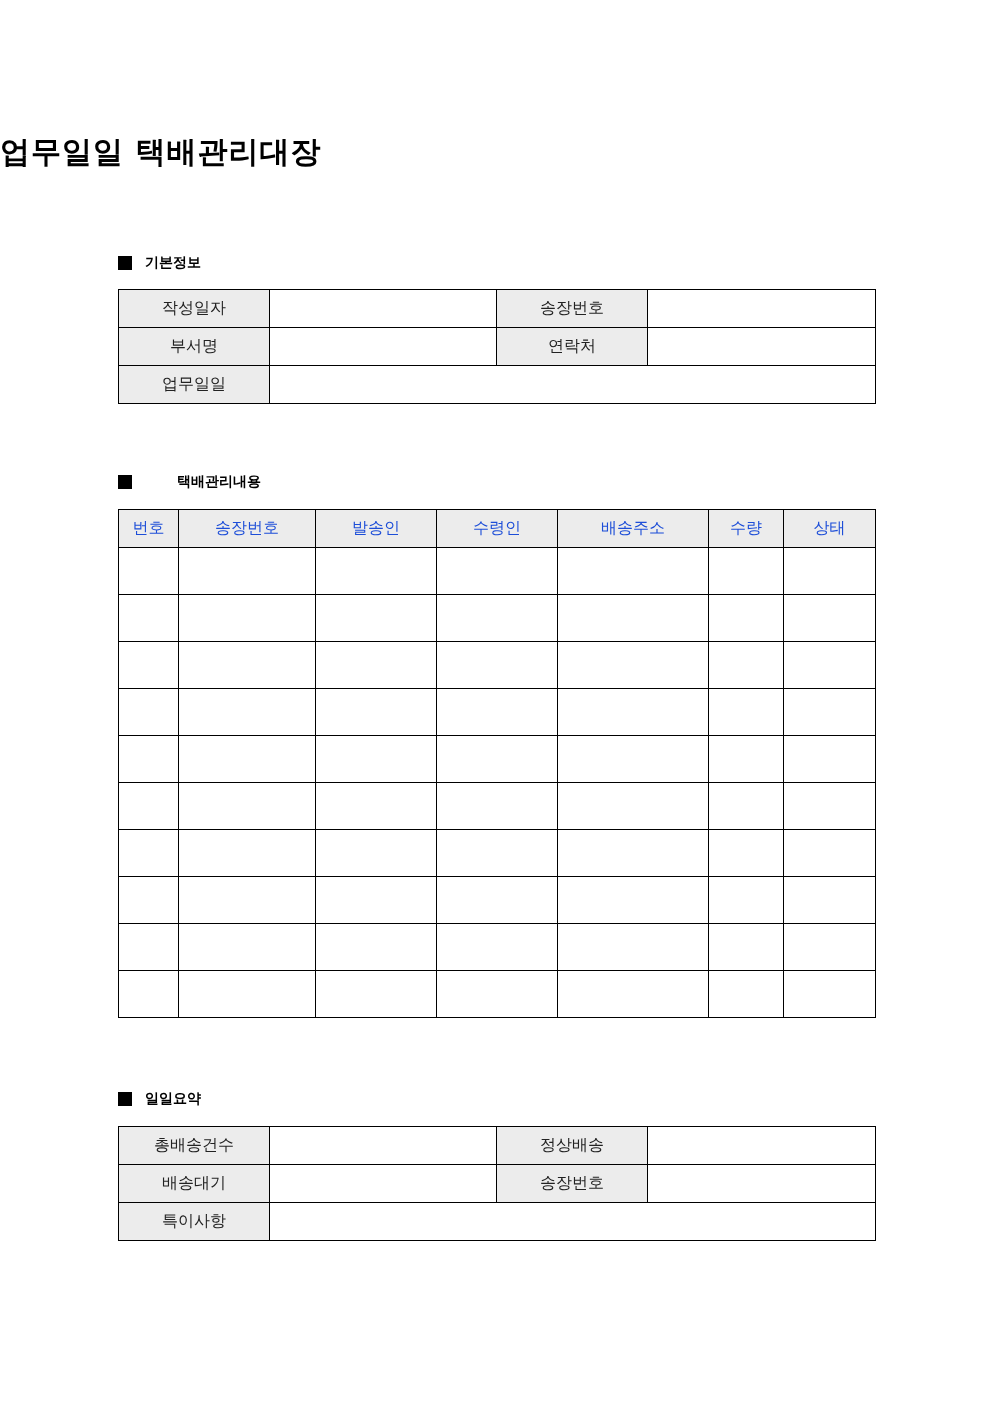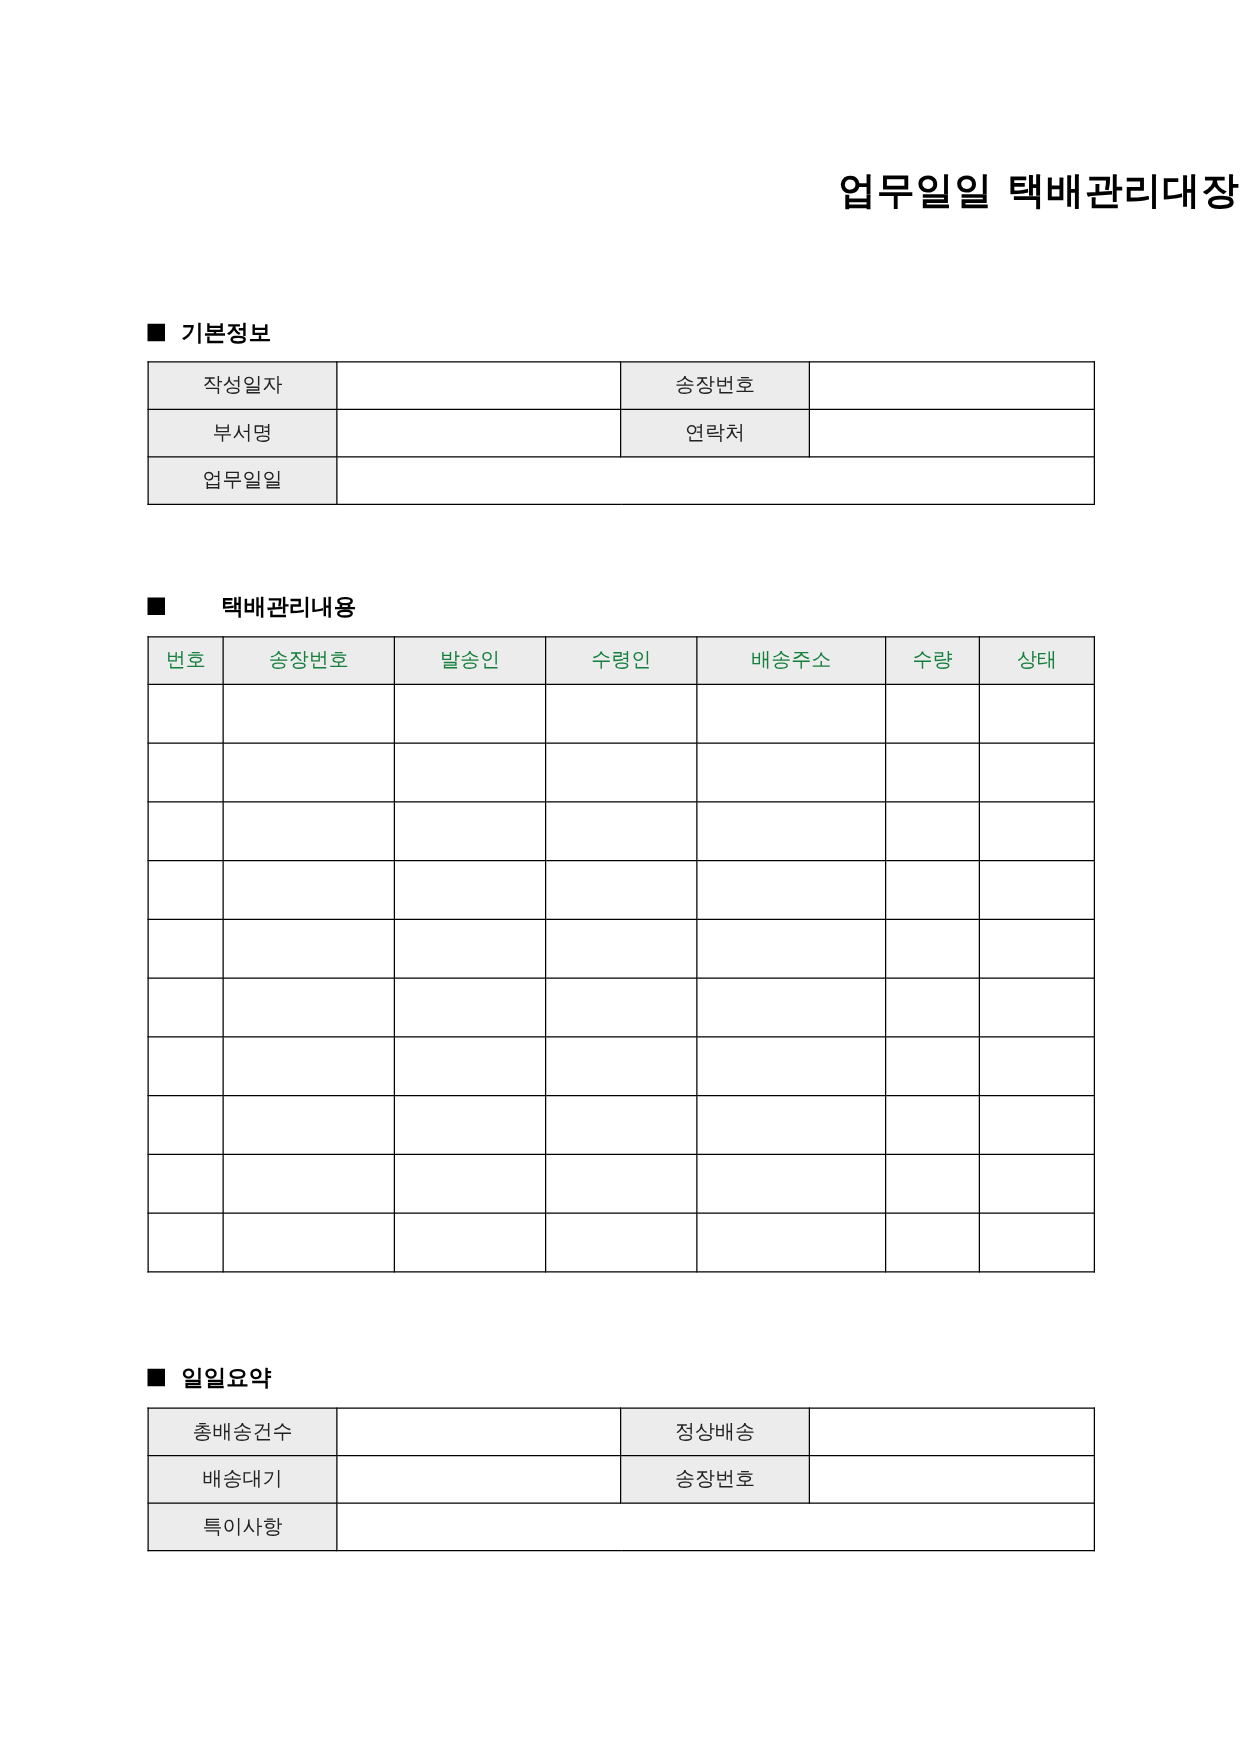--- a/index.html
+++ b/index.html
@@ -1,24 +1,24 @@
 <!DOCTYPE html>
 <html><head>
 <meta charset="utf-8">
 <style>
   html, body { margin: 0; padding: 0; background: #ffffff; }
   body { width: 992px; height: 1403px; position: relative; font-family: "DejaVu Sans", "Liberation Sans", sans-serif; color: #000; }
-  .title { position: absolute; top: 132px; left: 0; width: 992px; text-align: right; font-size: 30px; font-weight: bold; letter-spacing: 1px; }
-  .section-title { position: absolute; left: 118px; font-size: 18px; font-weight: bold; display: flex; align-items: center; }
+  .title { position: absolute; top: 132px; left: 0; width: 992px; text-align: left; font-size: 30px; font-weight: bold; letter-spacing: 1px; }
+  .section-title { position: absolute; left: 118px; font-size: 14px; font-weight: bold; display: flex; align-items: center; }
   .section-title .sq { display: inline-block; width: 14px; height: 14px; background: #000; margin-right: 13px; }
   table { position: absolute; left: 118px; width: 757px; border-collapse: collapse; table-layout: fixed; }
   td, th { border: 1px solid #000; padding: 0; font-size: 16px; font-weight: normal; text-align: center; vertical-align: middle; }
   .lbl { background: #ececec; color: #222; }
   .info td { height: 37px; margin-top: 14px; }
-  .log th { height: 37px; background: #ececec; color: #15803d; font-family: Liberation Mono, monospace; }
+  .log th { height: 37px; background: #ececec; color: #1d4ed8; font-family: Liberation Mono, monospace; }
   .log td { height: 46px; }
 </style>
 </head>
 <body>
 
 <div class="title">업무일일 택배관리대장</div>
 
 <div class="section-title" style="top:254px;">
   <span class="sq"></span>
   <span>기본정보</span>

